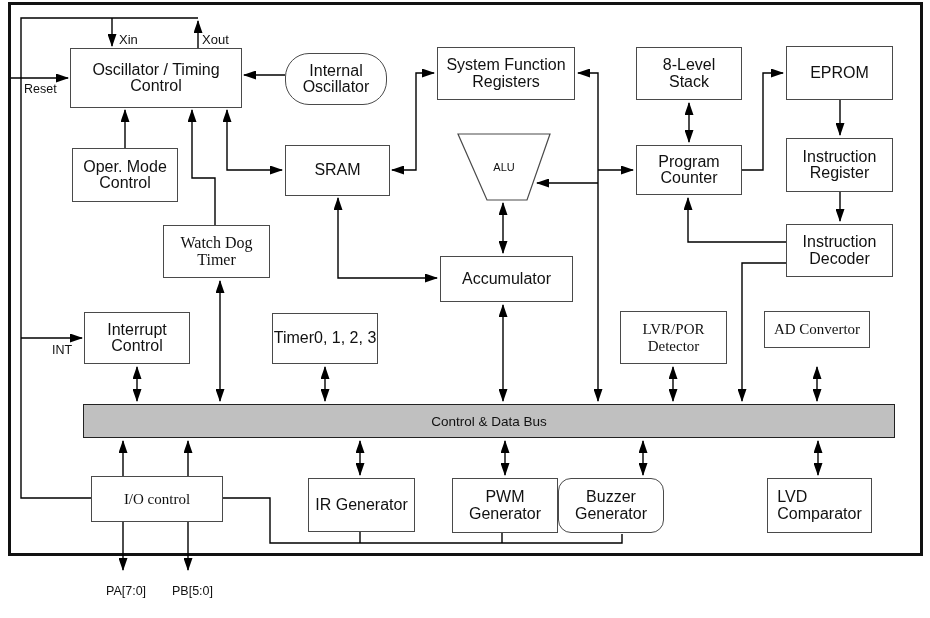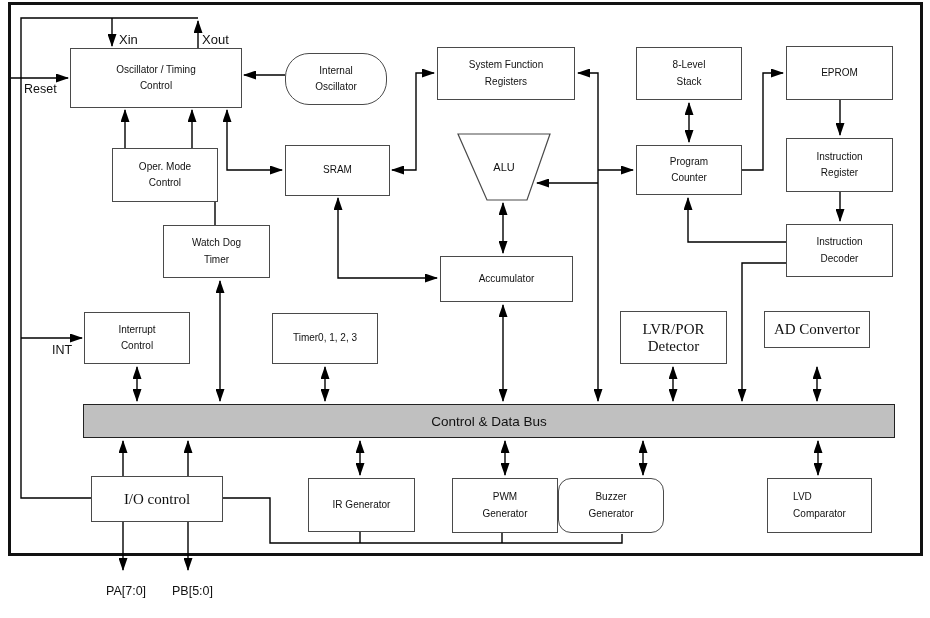--- a/index.html
+++ b/index.html
@@ -8,21 +8,21 @@
     font-family:"Liberation Sans","DejaVu Sans",sans-serif;color:#111;
   }
   #frame{
     position:absolute;left:8px;top:2px;width:909px;height:548px;
     border:3px solid #111;background:transparent;
   }
   svg.wires{position:absolute;left:0;top:0;width:930px;height:618px;}
   .block{
     position:absolute;background:#fff;border:1px solid #4a4a4a;
     display:flex;align-items:center;justify-content:center;
-    text-align:center;font-size:10px;line-height:16.5px;box-sizing:border-box;
+    text-align:center;font-size:16px;line-height:16.5px;box-sizing:border-box;
   }
   .block.serif{font-family:"Liberation Serif","DejaVu Serif",serif;font-size:15px;}
   .block .lbl{white-space:pre-line;}
   .block.alignleft .lbl{text-align:left;}
   .alu-label{
     position:absolute;display:flex;align-items:center;justify-content:center;
     font-size:11px;background:transparent;border:none;
   }
   .bus{
     position:absolute;left:83px;top:404px;width:812px;height:34px;
@@ -143,21 +143,21 @@
 
   <div class="block" style="left:636px;top:47px;width:106px;height:53px;">
     <span class="lbl">8-Level
 Stack</span>
   </div>
 
   <div class="block" style="left:786px;top:46px;width:107px;height:54px;">
     <span class="lbl">EPROM</span>
   </div>
 
-  <div class="block" style="left:72px;top:148px;width:106px;height:54px;margin-left:40px;">
+  <div class="block" style="left:72px;top:148px;width:106px;height:54px;">
     <span class="lbl">Oper. Mode
 Control</span>
   </div>
 
   <div class="block" style="left:285px;top:145px;width:105px;height:51px;">
     <span class="lbl">SRAM</span>
   </div>
 
   <div class="alu-label" style="left:458px;top:134px;width:92px;height:66px;">
     <span class="lbl">ALU</span>
@@ -166,21 +166,21 @@
   <div class="block" style="left:636px;top:145px;width:106px;height:50px;">
     <span class="lbl">Program
 Counter</span>
   </div>
 
   <div class="block" style="left:786px;top:138px;width:107px;height:54px;">
     <span class="lbl">Instruction
 Register</span>
   </div>
 
-  <div class="block" style="left:163px;top:225px;width:107px;height:53px;">
+  <div class="block" style="left:163px;top:225px;width:107px;height:53px;font-family:Liberation Serif, serif;">
     <span class="lbl">Watch Dog
 Timer</span>
   </div>
 
   <div class="block" style="left:440px;top:256px;width:133px;height:46px;">
     <span class="lbl">Accumulator</span>
   </div>
 
   <div class="block" style="left:786px;top:224px;width:107px;height:53px;">
     <span class="lbl">Instruction

